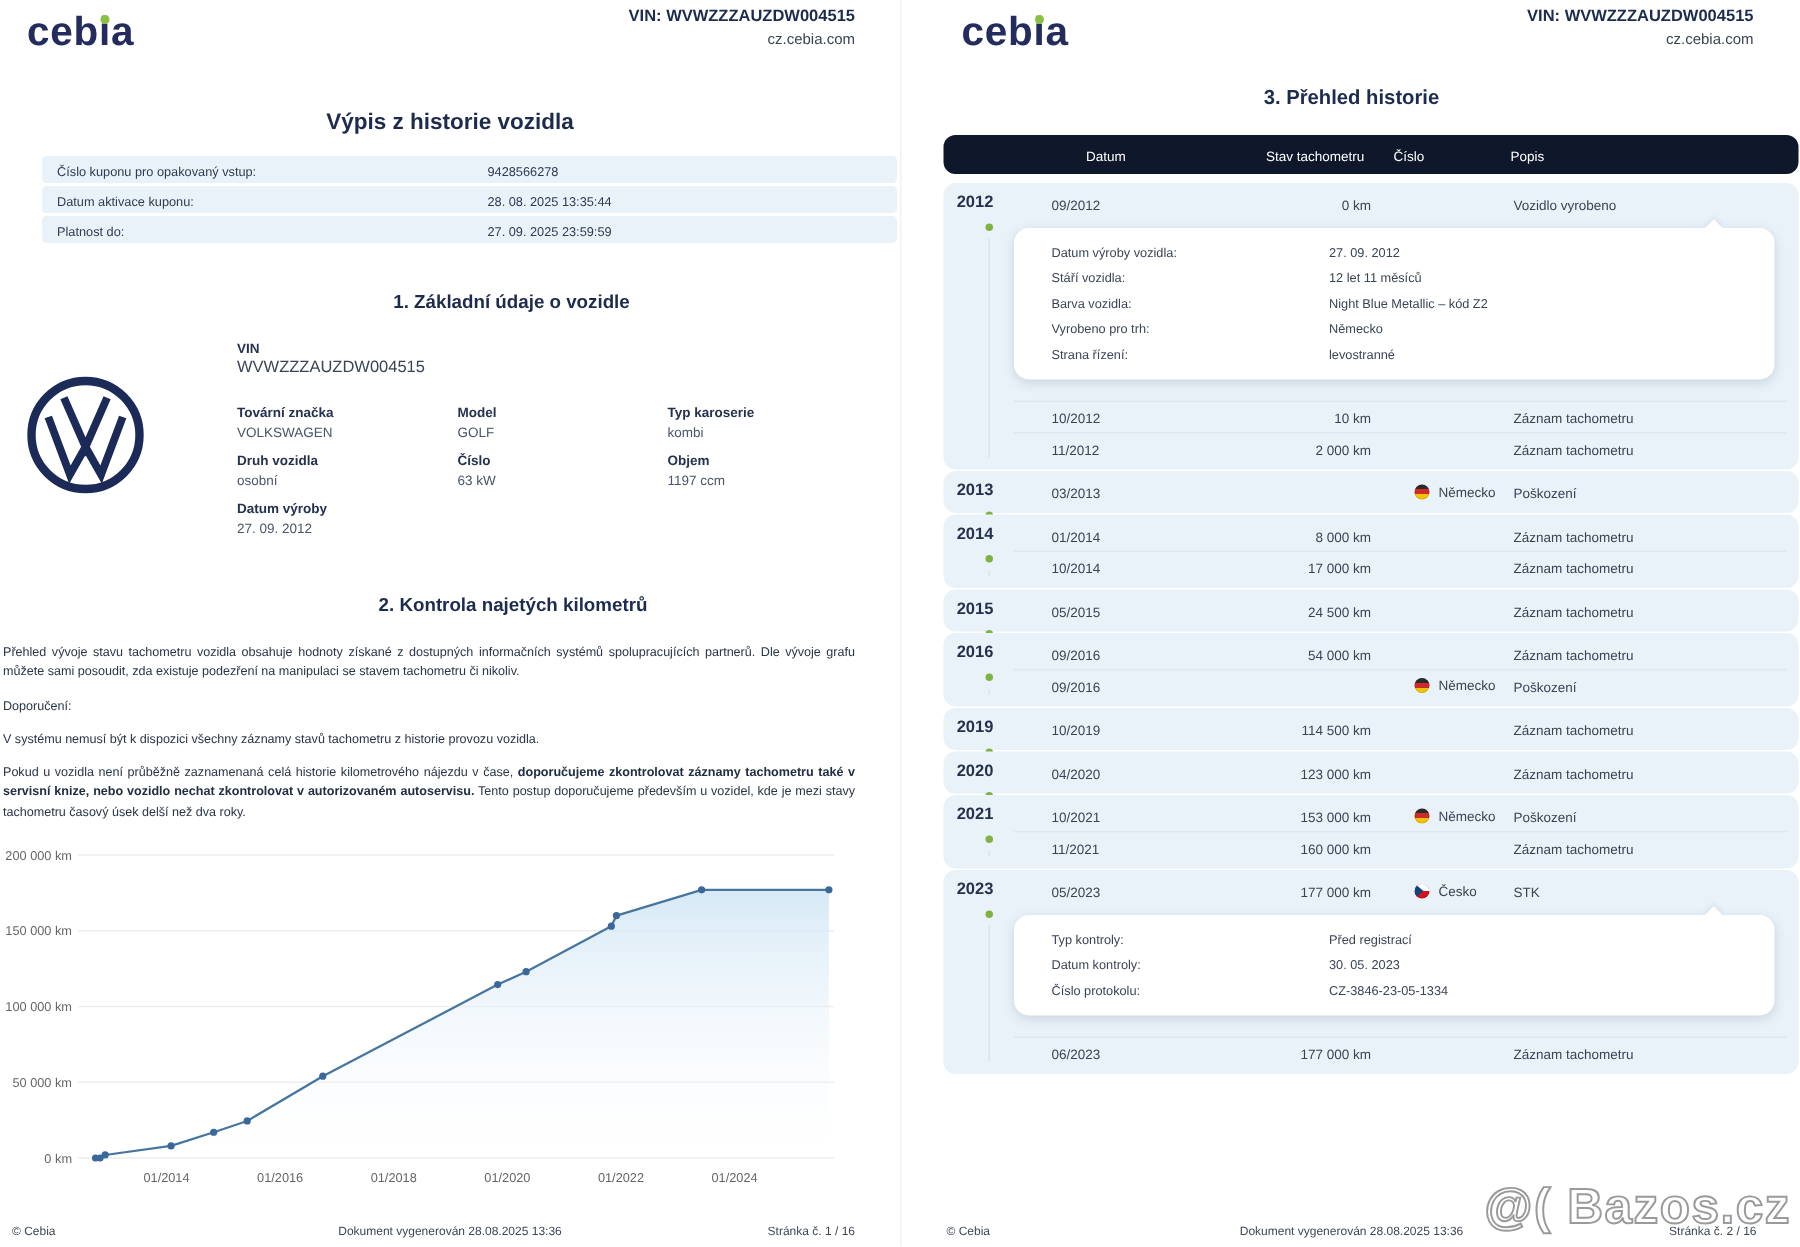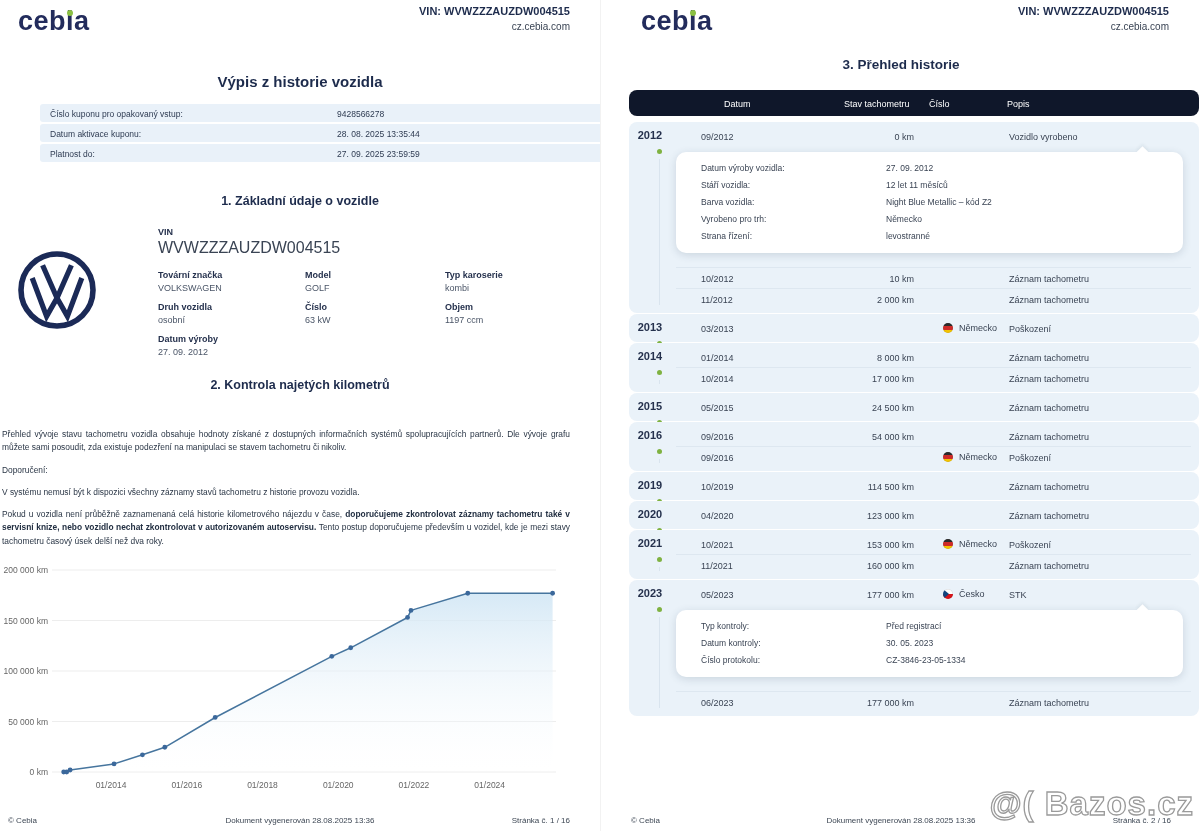--- a/index.html
+++ b/index.html
@@ -12,29 +12,29 @@
   .hdr-logo{position:absolute;font-weight:bold;font-size:27px;letter-spacing:.5px;color:#232c5c;}
   .hdr-logo .idot{position:absolute;width:6px;height:6px;border-radius:50%;background:#8bc043;left:49px;top:4px;}
   .hdr-right{position:absolute;top:4px;text-align:right;line-height:1.45;}
   .hdr-vin{font-weight:bold;font-size:11px;color:#1d2b4c;}
   .hdr-site{font-size:10px;color:#3a4454;}
 
   .doc-title{position:absolute;width:100%;text-align:center;font-weight:bold;color:#1d2b4c;}
   .sec-title{position:absolute;width:100%;text-align:center;font-weight:bold;font-size:12.5px;color:#1d2b4c;}
 
   
-  .coupon{position:absolute;left:16px;top:104px;width:570px;padding-left:24px;}
+  .coupon{position:absolute;left:4px;top:104px;width:570px;padding-left:24px;}
   .coupon-row{height:18px;margin-bottom:2px;background:#e9f1f9;border-radius:3px;position:relative;font-size:8.5px;color:#2e3b52;}
   .coupon-row .lab{position:absolute;left:10px;top:5px;}
   .coupon-row .val{position:absolute;left:297px;top:5px;}
 
   
   .vw-logo{position:absolute;left:17px;top:250px;}
   .veh-vin-label{position:absolute;left:158px;top:227px;font-size:9px;font-weight:bold;color:#25314d;}
-  .veh-vin{position:absolute;left:158px;top:239px;font-size:16px;color:#3a4454;}
+  .veh-vin{position:absolute;left:158px;top:239px;font-size:11px;color:#3a4454;}
   .veh-fields{position:absolute;left:158px;top:270px;width:410px;display:grid;grid-template-columns:147px 140px auto;row-gap:9px;}
   .fld .fl{font-size:9px;font-weight:bold;color:#25314d;}
   .fld .fv{font-size:9px;color:#4a5567;margin-top:3px;}
 
   
   .paras{position:absolute;left:2px;top:428px;width:568px;font-size:8.4px;line-height:1.58;color:#2a3646;text-align:justify;}
   .paras p{margin:0 0 9px 0;}
   .paras b{color:#222f42;}
 
   
@@ -105,21 +105,21 @@
       <div class="coupon-row">
         <span class="lab">Datum aktivace kuponu:</span>
         <span class="val">28. 08. 2025 13:35:44</span>
       </div>
       <div class="coupon-row">
         <span class="lab">Platnost do:</span>
         <span class="val">27. 09. 2025 23:59:59</span>
       </div>
     </div>
 
-  <div class="sec-title" style="top:194px;">1. Základní údaje o vozidle</div>
+  <div class="sec-title" style="top:194px;padding-left:41px;">1. Základní údaje o vozidle</div>
 
   <svg class="vw-logo" width="80" height="80" viewBox="0 0 100 100">
     <circle cx="50" cy="50" r="45" fill="none" stroke="#1b2a57" stroke-width="7"></circle>
     <path d="M32 19 L50 60 L68 19" fill="none" stroke="#1b2a57" stroke-width="6.5"></path>
     <path d="M19 35 L37 83 L50 60 L63 83 L81 35" fill="none" stroke="#1b2a57" stroke-width="6.5"></path>
   </svg>
 
   <div class="veh-vin-label">VIN</div>
   <div class="veh-vin">WVWZZZAUZDW004515</div>
   <div class="veh-fields" id="veh-fields">
@@ -146,21 +146,21 @@
       <div class="fld">
         <div class="fl">Objem</div>
         <div class="fv">1197 ccm</div>
       </div>
       <div class="fld">
         <div class="fl">Datum výroby</div>
         <div class="fv">27. 09. 2012</div>
       </div>
     </div>
 
-  <div class="sec-title" style="top:378px;">2. Kontrola najetých kilometrů</div>
+  <div class="sec-title" style="top:396px;padding-left:42px;">2. Kontrola najetých kilometrů</div>
 
   <div class="paras">
     <p>Přehled vývoje stavu tachometru vozidla obsahuje hodnoty získané z dostupných informačních systémů spolupracujících partnerů. Dle vývoje grafu můžete sami posoudit, zda existuje podezření na manipulaci se stavem tachometru či nikoliv.</p>
     <p>Doporučení:</p>
     <p>V systému nemusí být k dispozici všechny záznamy stavů tachometru z historie provozu vozidla.</p>
     <p><span>Pokud u vozidla není průběžně zaznamenaná celá historie kilometrového nájezdu v čase, </span><b>doporučujeme zkontrolovat záznamy tachometru také v servisní knize, nebo vozidlo nechat zkontrolovat v autorizovaném autoservisu.</b><span> Tento postup doporučujeme především u vozidel, kde je mezi stavy tachometru časový úsek delší než dva roky.</span></p>
   </div>
 
   <svg id="chart" width="575" height="245">
       <defs>

